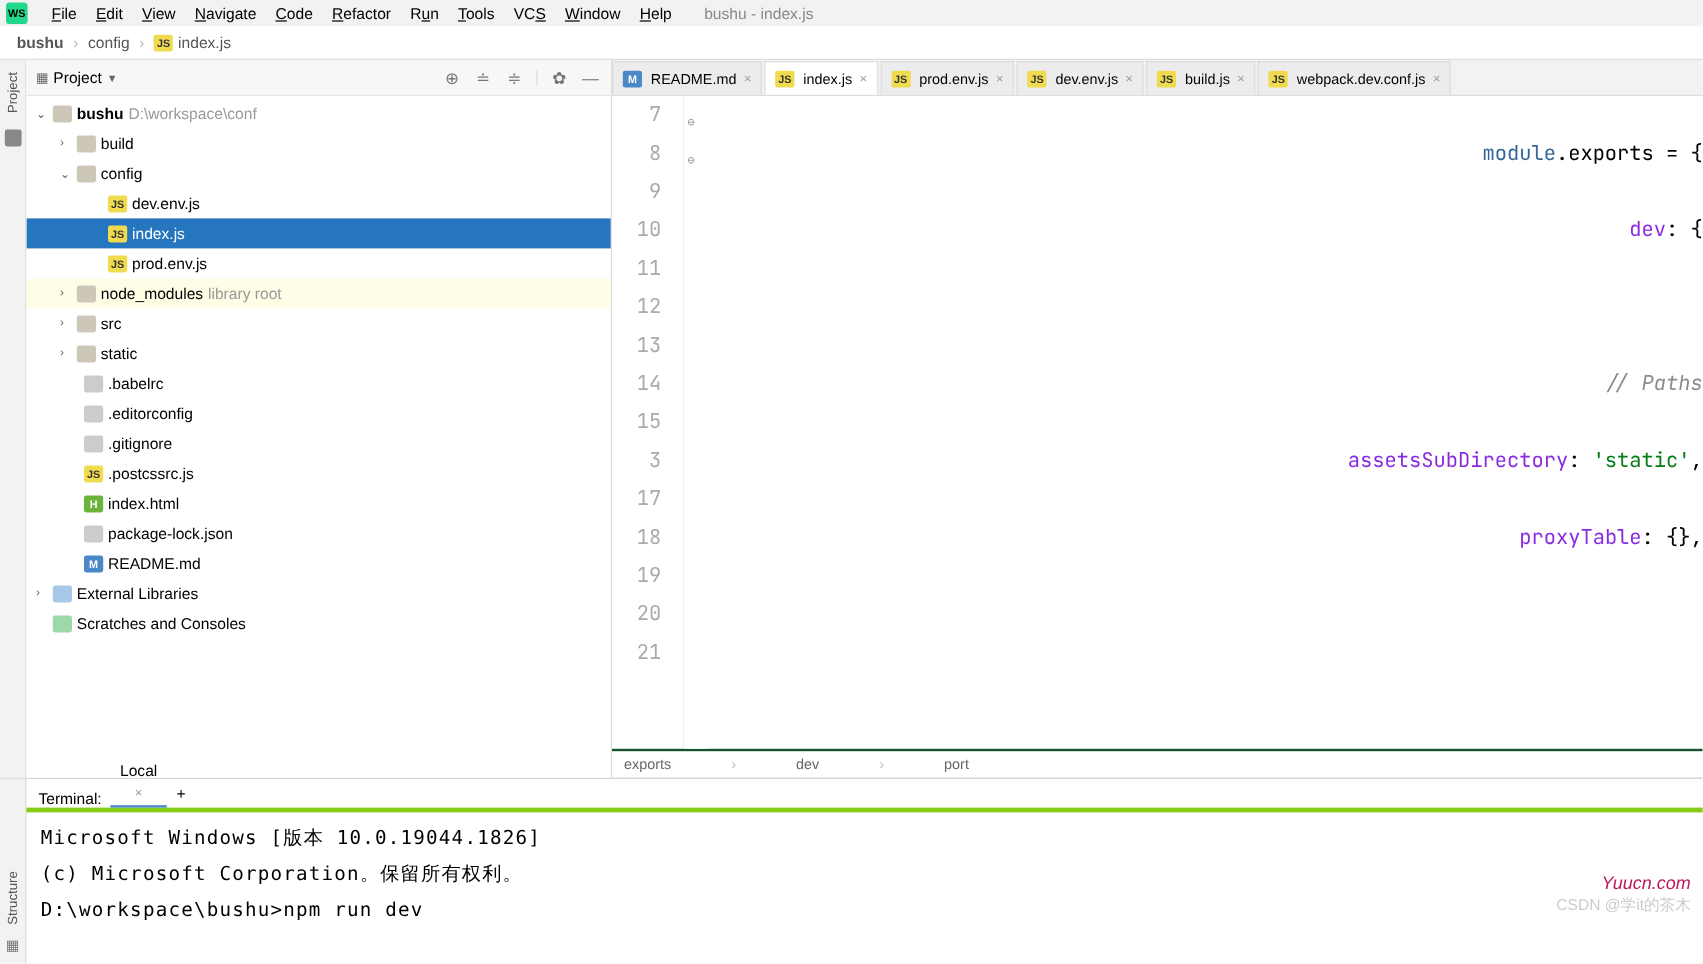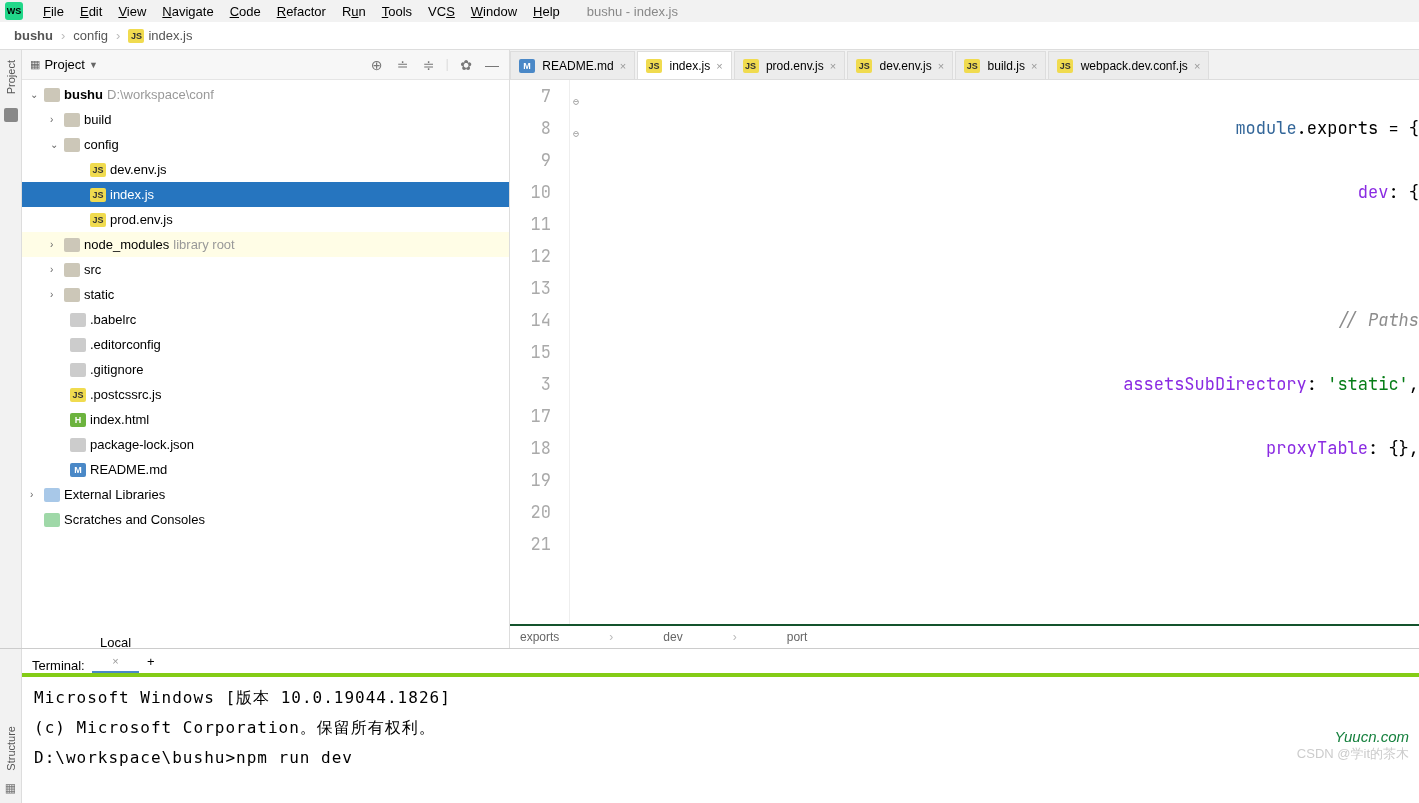--- a/index.html
+++ b/index.html
@@ -54,21 +54,21 @@
 .crumb-bar { height: 24px; border-top: 2px solid #14532d; display: flex; align-items: center; padding: 0 10px; font-size: 12px; color: #666; gap: 44px; }
 .crumb-bar span.sep { margin: 0 6px; color: #bbb; }
 .terminal-panel { border-top: 1px solid #ccc; background: #fff; height: 155px; display: flex; }
 .left-rail-bot { width: 22px; background: #f2f2f2; border-right: 1px solid #ddd; display: flex; flex-direction: column; align-items: center; justify-content: flex-end; padding-bottom: 8px; gap: 10px; }
 .term-body { flex: 1; display: flex; flex-direction: column; }
 .term-tabs { height: 28px; display: flex; align-items: flex-end; padding: 0 10px; border-bottom: 4px solid #84cc16; font-size: 13px; }
 .term-tab { padding: 4px 8px; display: flex; align-items: center; gap: 5px; flex-direction: column; }
 .term-tab.active { border-bottom: 2px solid #4a88c7; }
 .term-out { flex: 1; padding: 6px 12px; font-family: Consolas, monospace; font-size: 16px; line-height: 30px; letter-spacing: 1px; white-space: pre; overflow: hidden; }
 .watermark { position: absolute; right: 10px; bottom: 40px; text-align: right; pointer-events: none; }
-.wm1 { color: #15803d; font-size: 15px; font-style: italic; }
+.wm1 { color: #be185d; font-size: 15px; font-style: italic; }
 .wm2 { color: #ccc; font-size: 13px; }
 </style>
 </head>
 <body>
 
 <div class="menubar">
   <div class="app-icon">WS</div>
   <div class="menu-item"><u>F</u>ile</div>
   <div class="menu-item"><u>E</u>dit</div>
   <div class="menu-item"><u>V</u>iew</div>

